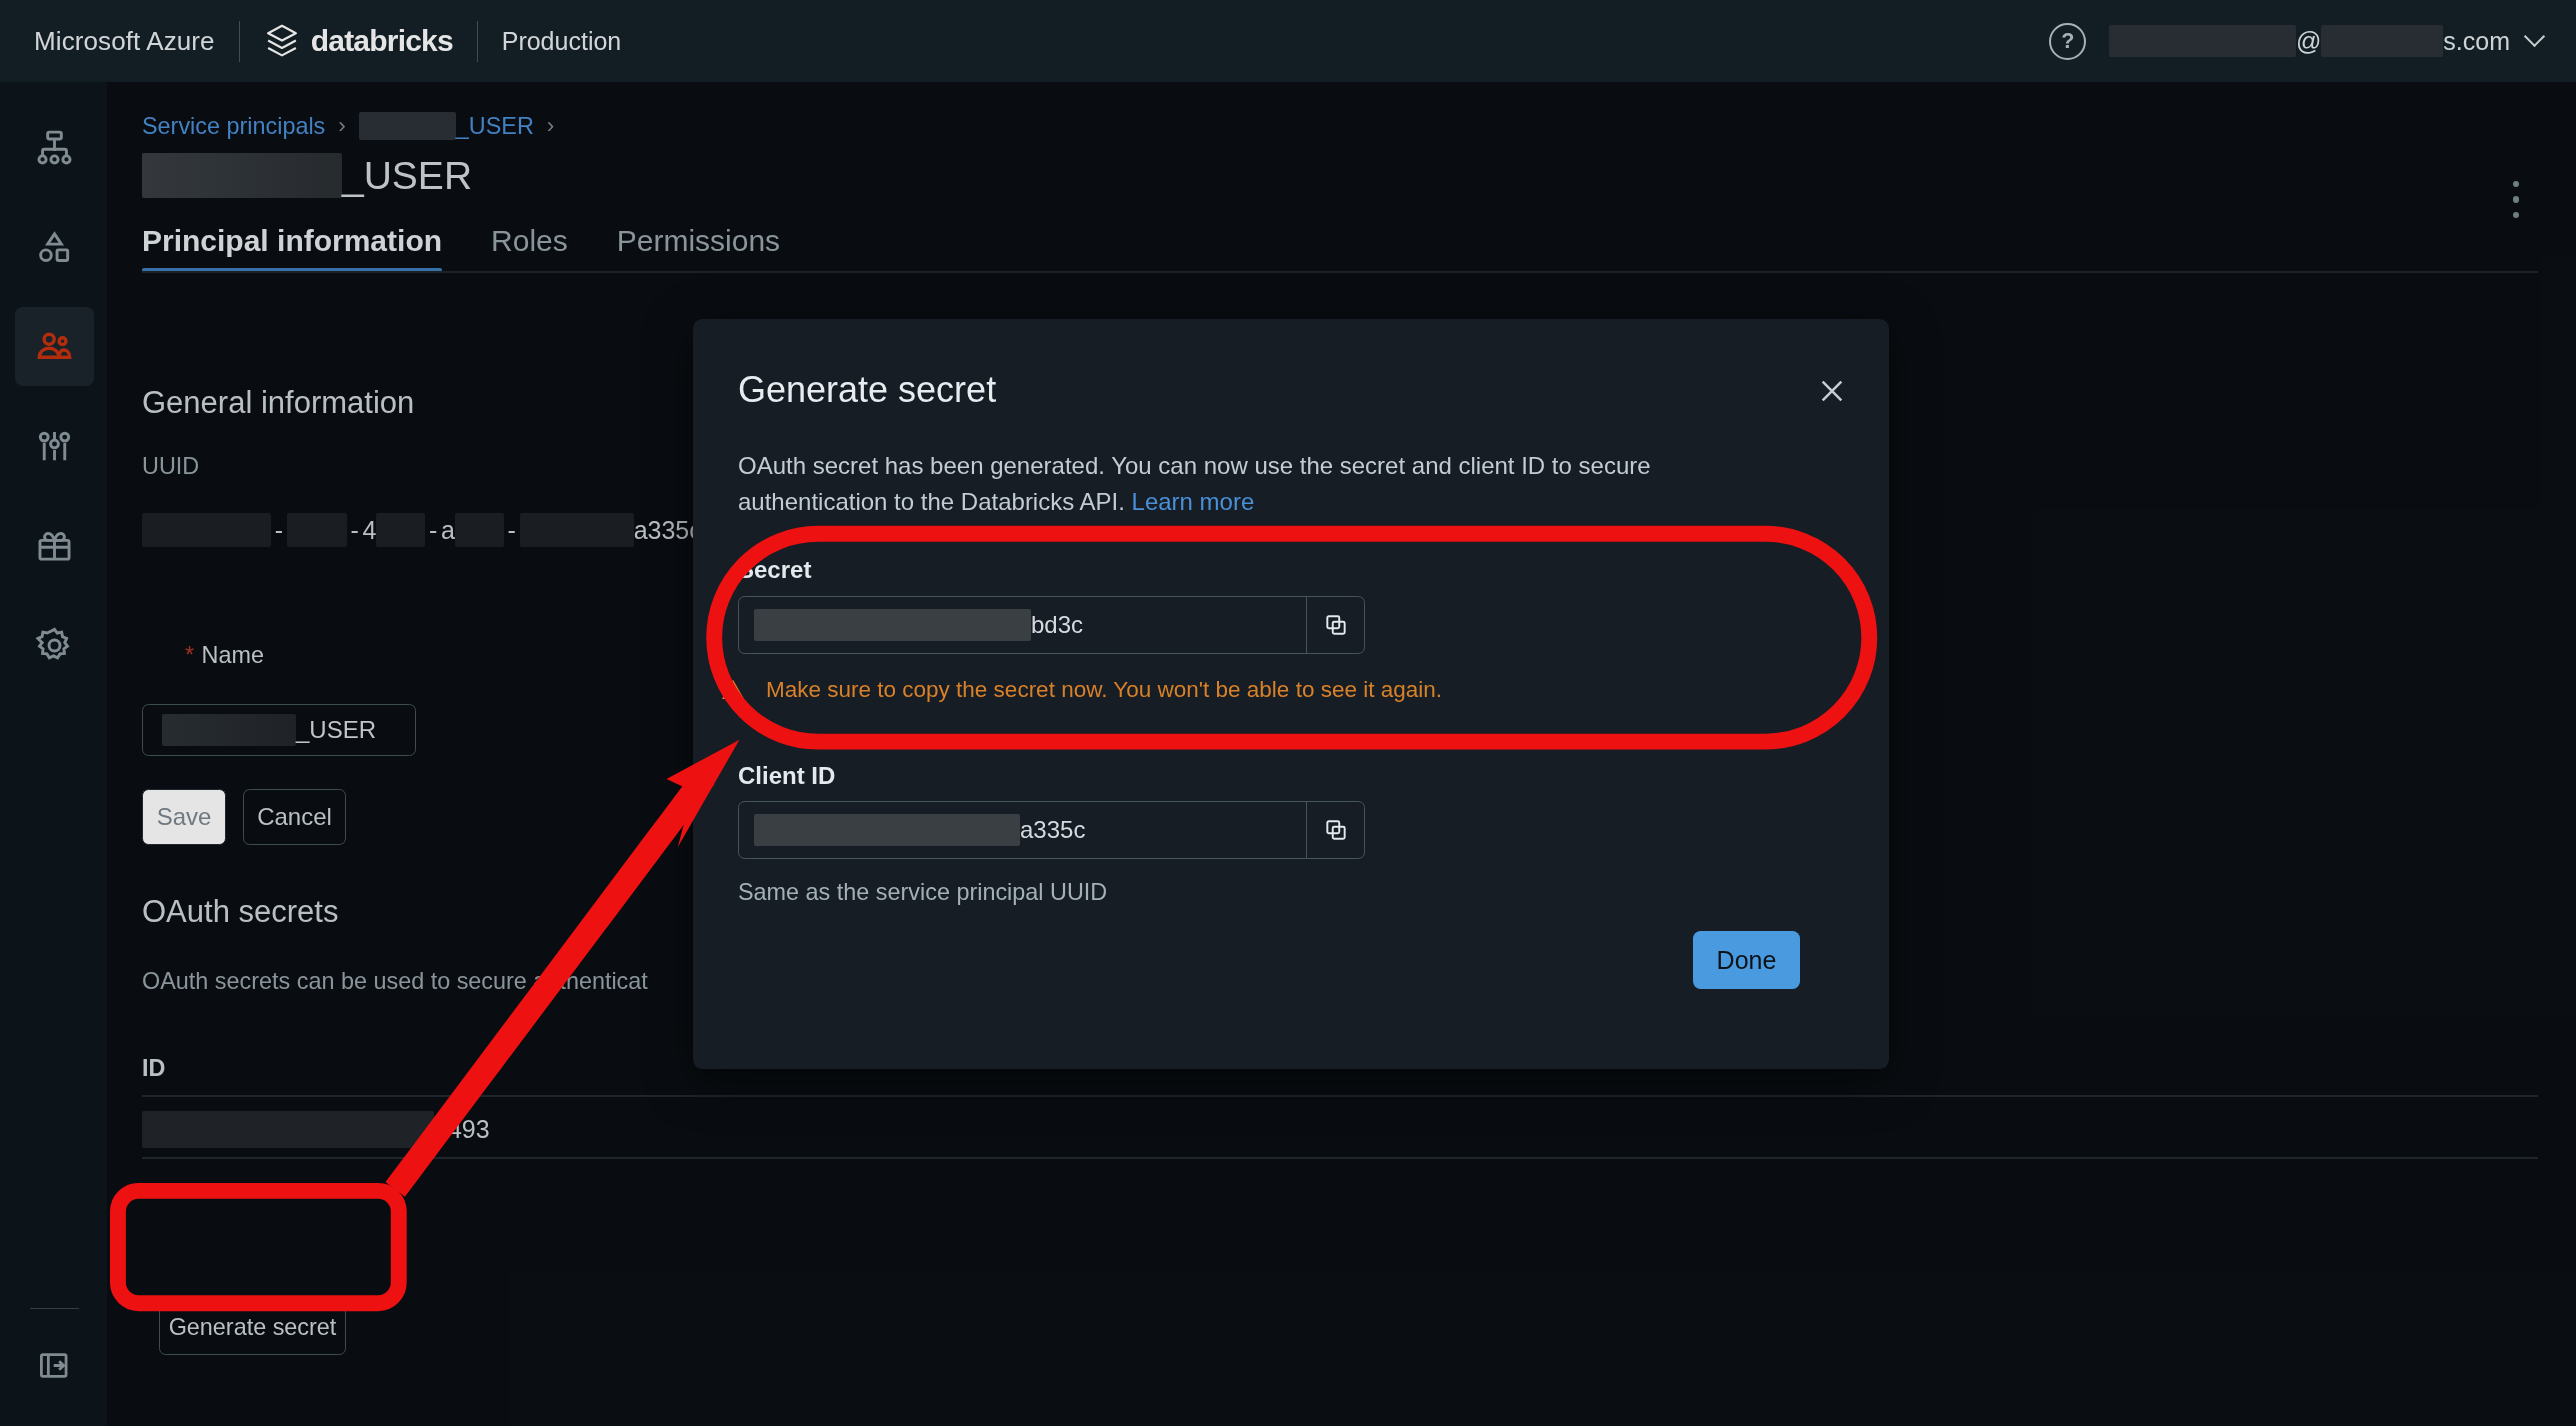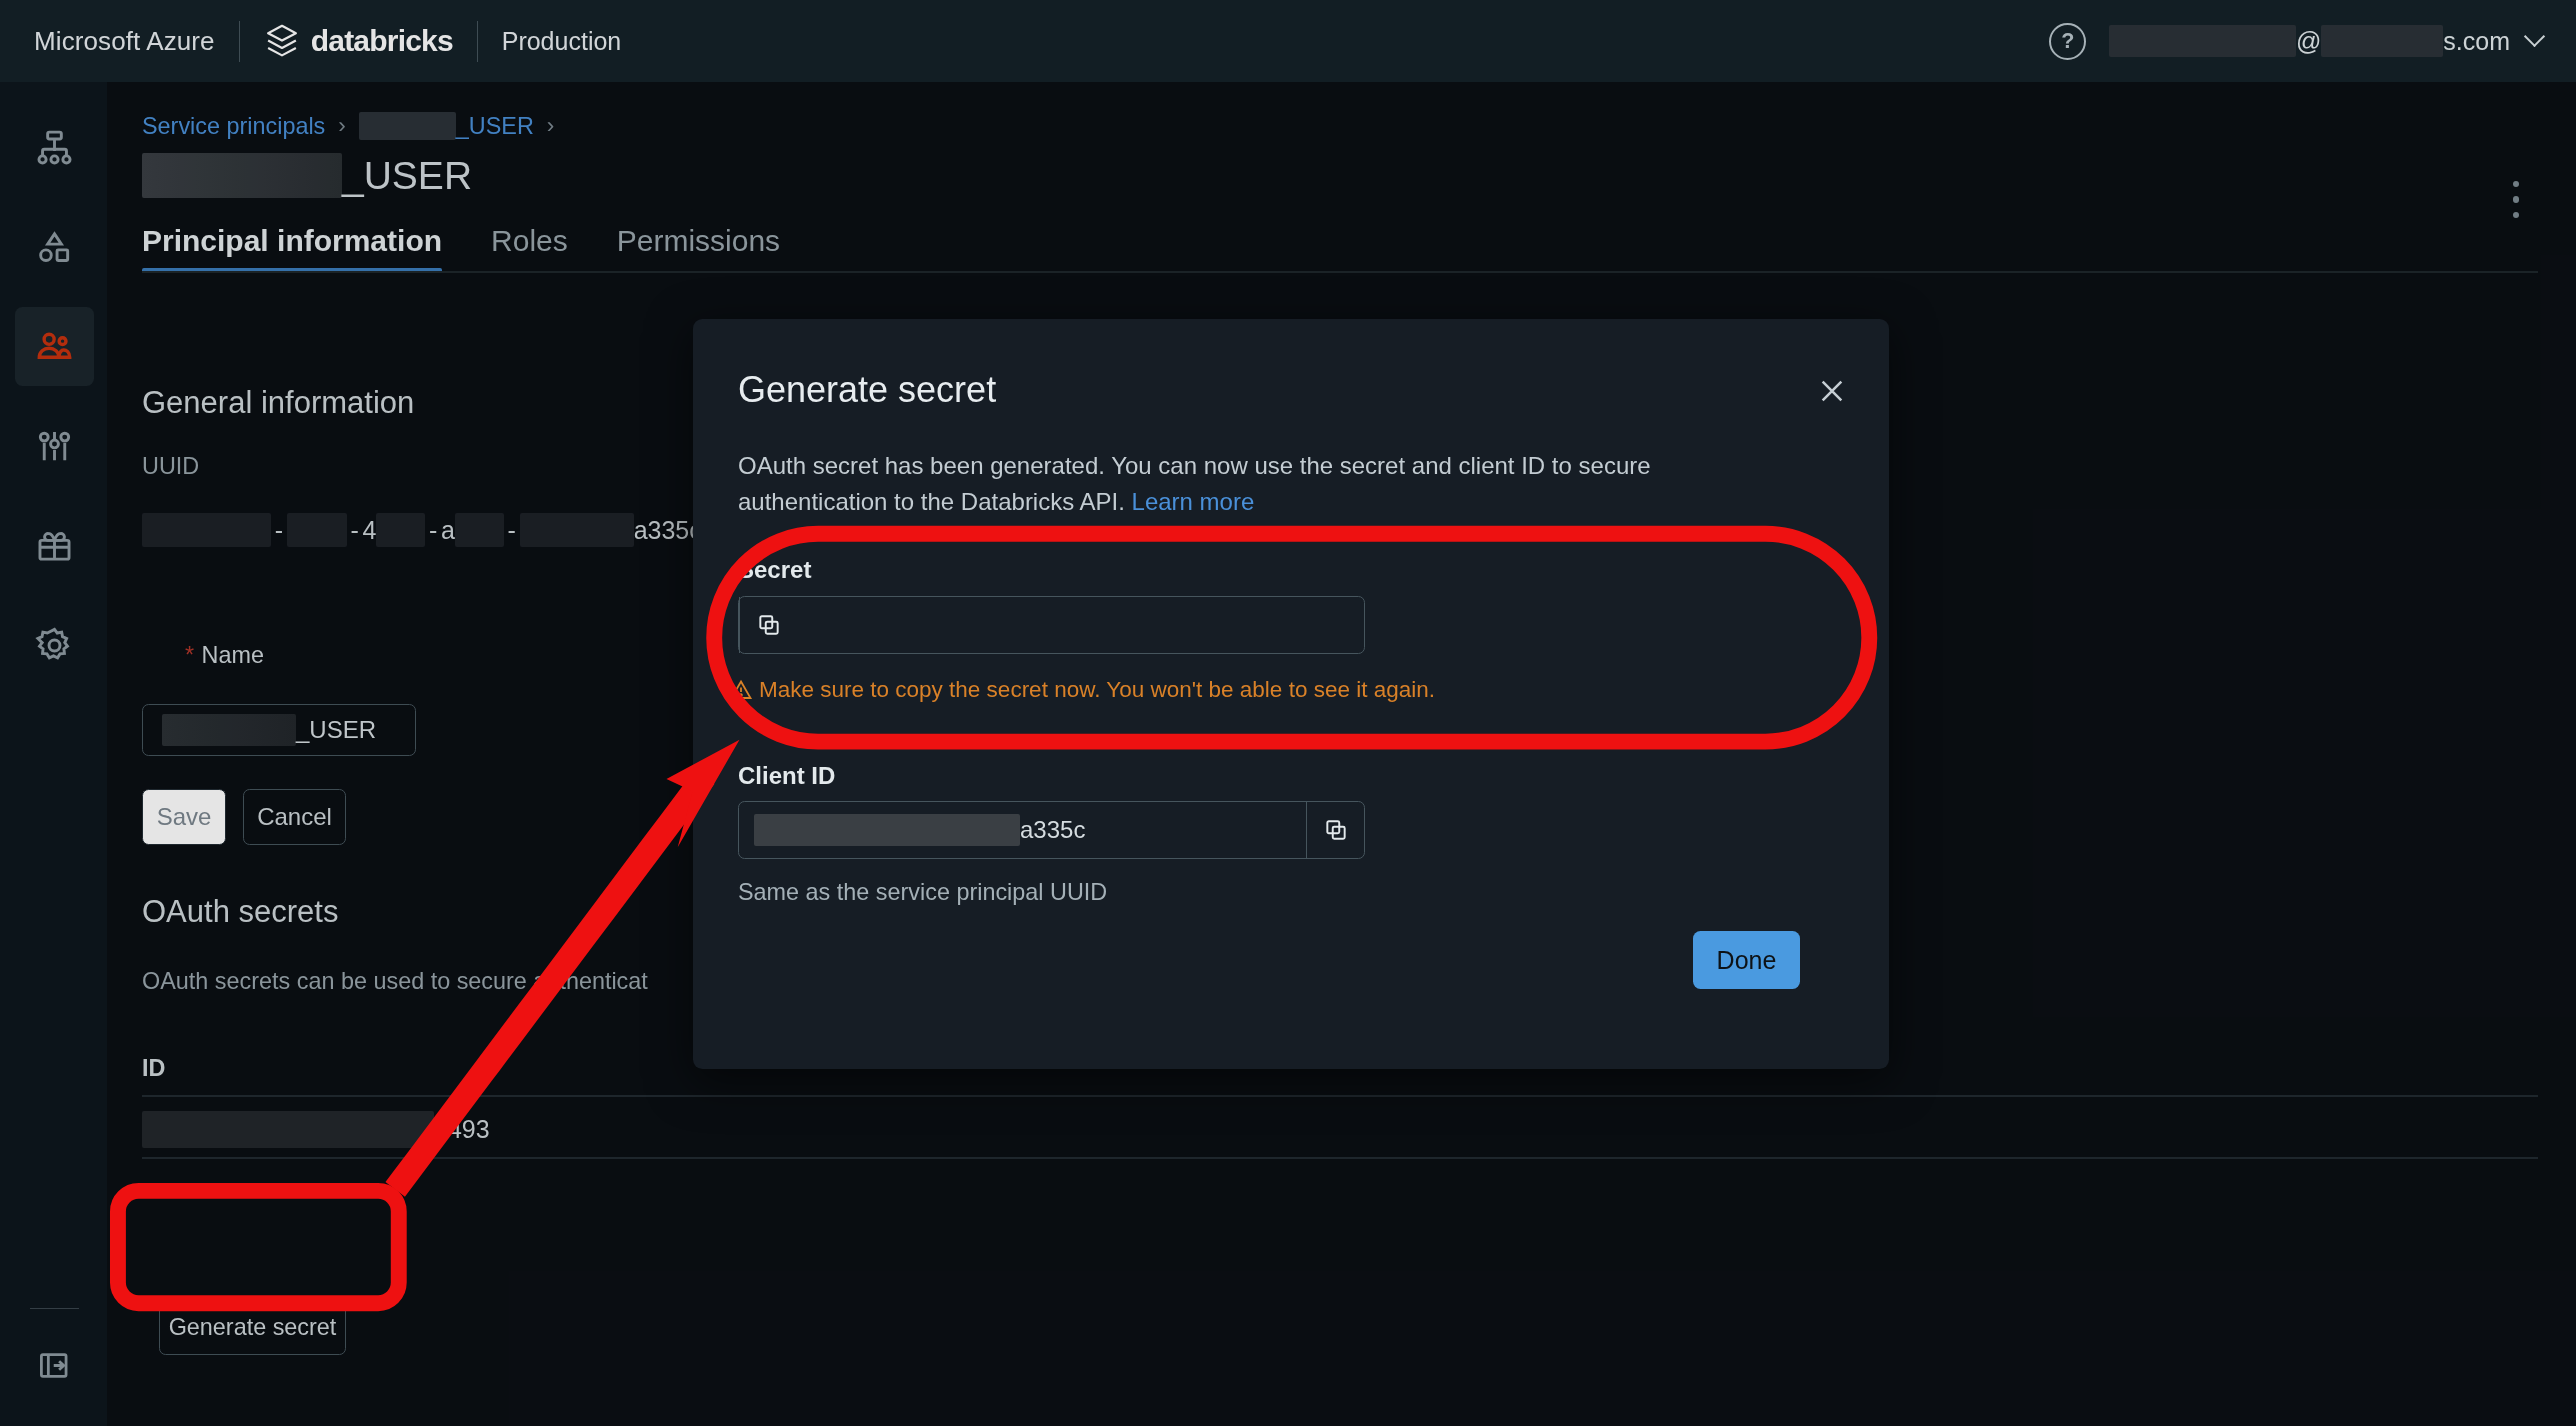--- a/index.html
+++ b/index.html
@@ -151,21 +151,21 @@
   }
   .m-field .val {
     flex:1; padding: 0 15px; font-size: 24px; color:#d5dce0; display:flex; align-items:center;
     overflow:hidden; white-space:nowrap;
   }
   .copy-btn {
     width: 58px; height: 100%; border-left: 1.5px solid #46555d;
     display:flex; align-items:center; justify-content:center; cursor:pointer;
   }
   .m-warn {
-    position:absolute; left:36px; display:flex; align-items:center; gap:6px;
+    position:absolute; left:28px; display:flex; align-items:center; gap:21px;
     font-size:22.5px; color:#d98128;
   }
   .m-hint { position:absolute; left:45px; font-size:23.4px; color:#a4b0b7; }
   .btn-done {
     position:absolute; background:#4a9ae0; color:#0d1216; border-radius:7.5px;
     display:flex; align-items:center; justify-content:center; font-size:25px; cursor:pointer;
   }
 
   
   .anno { position:absolute; inset:0; z-index: 60; pointer-events:none; }
@@ -345,20 +345,24 @@
         <path d="M5 5 L19 19 M19 5 L5 19"></path>
       </svg>
     </div>
 
     <div class="modal-body">
       <span>OAuth secret has been generated. You can now use the secret and client ID to secure authentication to the Databricks API. </span><a>Learn more</a>
     </div>
 
     <div class="m-label" style="top:237px;">Secret</div>
     <div class="m-field" style="top:277px;">
+      <div class="val">
+        <span class="redact" style="width:277px;height:32px;background:linear-gradient(90deg,#3a3f44,#3a3f44);"></span>
+        <span>bd3c</span>
+      </div>
       <div class="copy-btn">
         <svg width="26" height="26" viewBox="0 0 24 24" fill="none" stroke="#e3e9ec" stroke-width="1.8">
           <rect x="4" y="4" width="11" height="11" rx="1.4"></rect>
           <rect x="9" y="9" width="11" height="11" rx="1.4"></rect>
         </svg>
       </div>
     </div>
     <div class="m-warn" style="top:358px;">
       <svg width="24" height="24" viewBox="0 0 24 24" fill="none" stroke="#d98128" stroke-width="1.8">
         <path d="M12 3.5 L21.5 20 H2.5 Z"></path>

